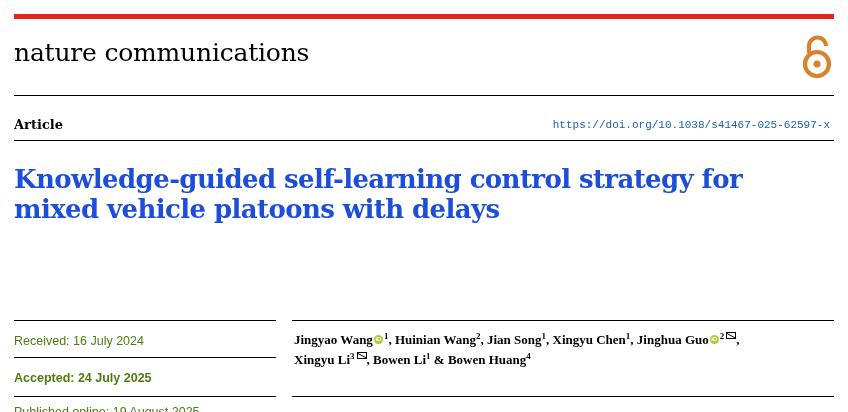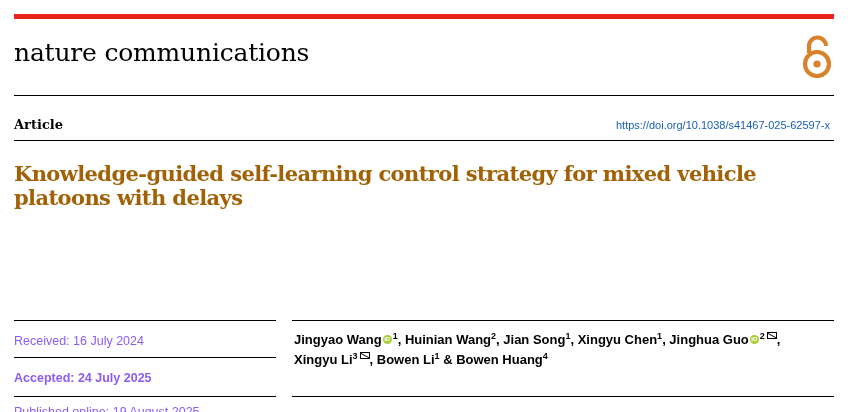--- a/index.html
+++ b/index.html
@@ -70,37 +70,37 @@
     top: 117px;
     font-family: "DejaVu Serif", serif;
     font-size: 13px;
     font-weight: 700;
     color: #000000;
   }
   .doi {
     position: absolute;
     right: 14px;
     top: 119px;
-    font-family: Liberation Sans, sans-serif;
+    font-family: Liberation Mono, monospace;
     font-size: 11px;
     color: #1a5fb4;
     text-decoration: none;
     white-space: nowrap;
   }
   .paper-title {
     position: absolute;
     left: 14px;
     top: 148px;
     width: 790px;
     font-family: "DejaVu Serif", serif;
-    font-size: 21px;
+    font-size: 26px;
     font-weight: 700;
     line-height: 1.12;
     letter-spacing: -0.6px;
-    color: #a16207;
+    color: #1d4ed8;
   }
 
   .rule-3 {
     position: absolute;
     left: 14px;
     top: 320px;
     width: 262px;
     height: 1px;
     background: #000000;
   }
@@ -135,33 +135,33 @@
     width: 542px;
     height: 1px;
     background: #000000;
   }
 
   .hist-item {
     position: absolute;
     left: 14px;
     font-family: "Liberation Sans", sans-serif;
     font-size: 12.5px;
-    color: #8b5cf6;
+    color: #4d7c0f;
     white-space: nowrap;
   }
   .hist-received { top: 334px; }
   .hist-accepted { top: 371px; font-weight: bold; }
   .hist-published { top: 405px; }
 
   .authors {
     position: absolute;
     left: 294px;
     top: 330px;
     width: 540px;
-    font-family: Liberation Sans, sans-serif;
+    font-family: Liberation Serif, serif;
     font-size: 13px;
     font-weight: 700;
     line-height: 1.45;
     color: #000000;
   }
   .authors sup {
     font-size: 9px;
     font-weight: 700;
     vertical-align: super;
   }

